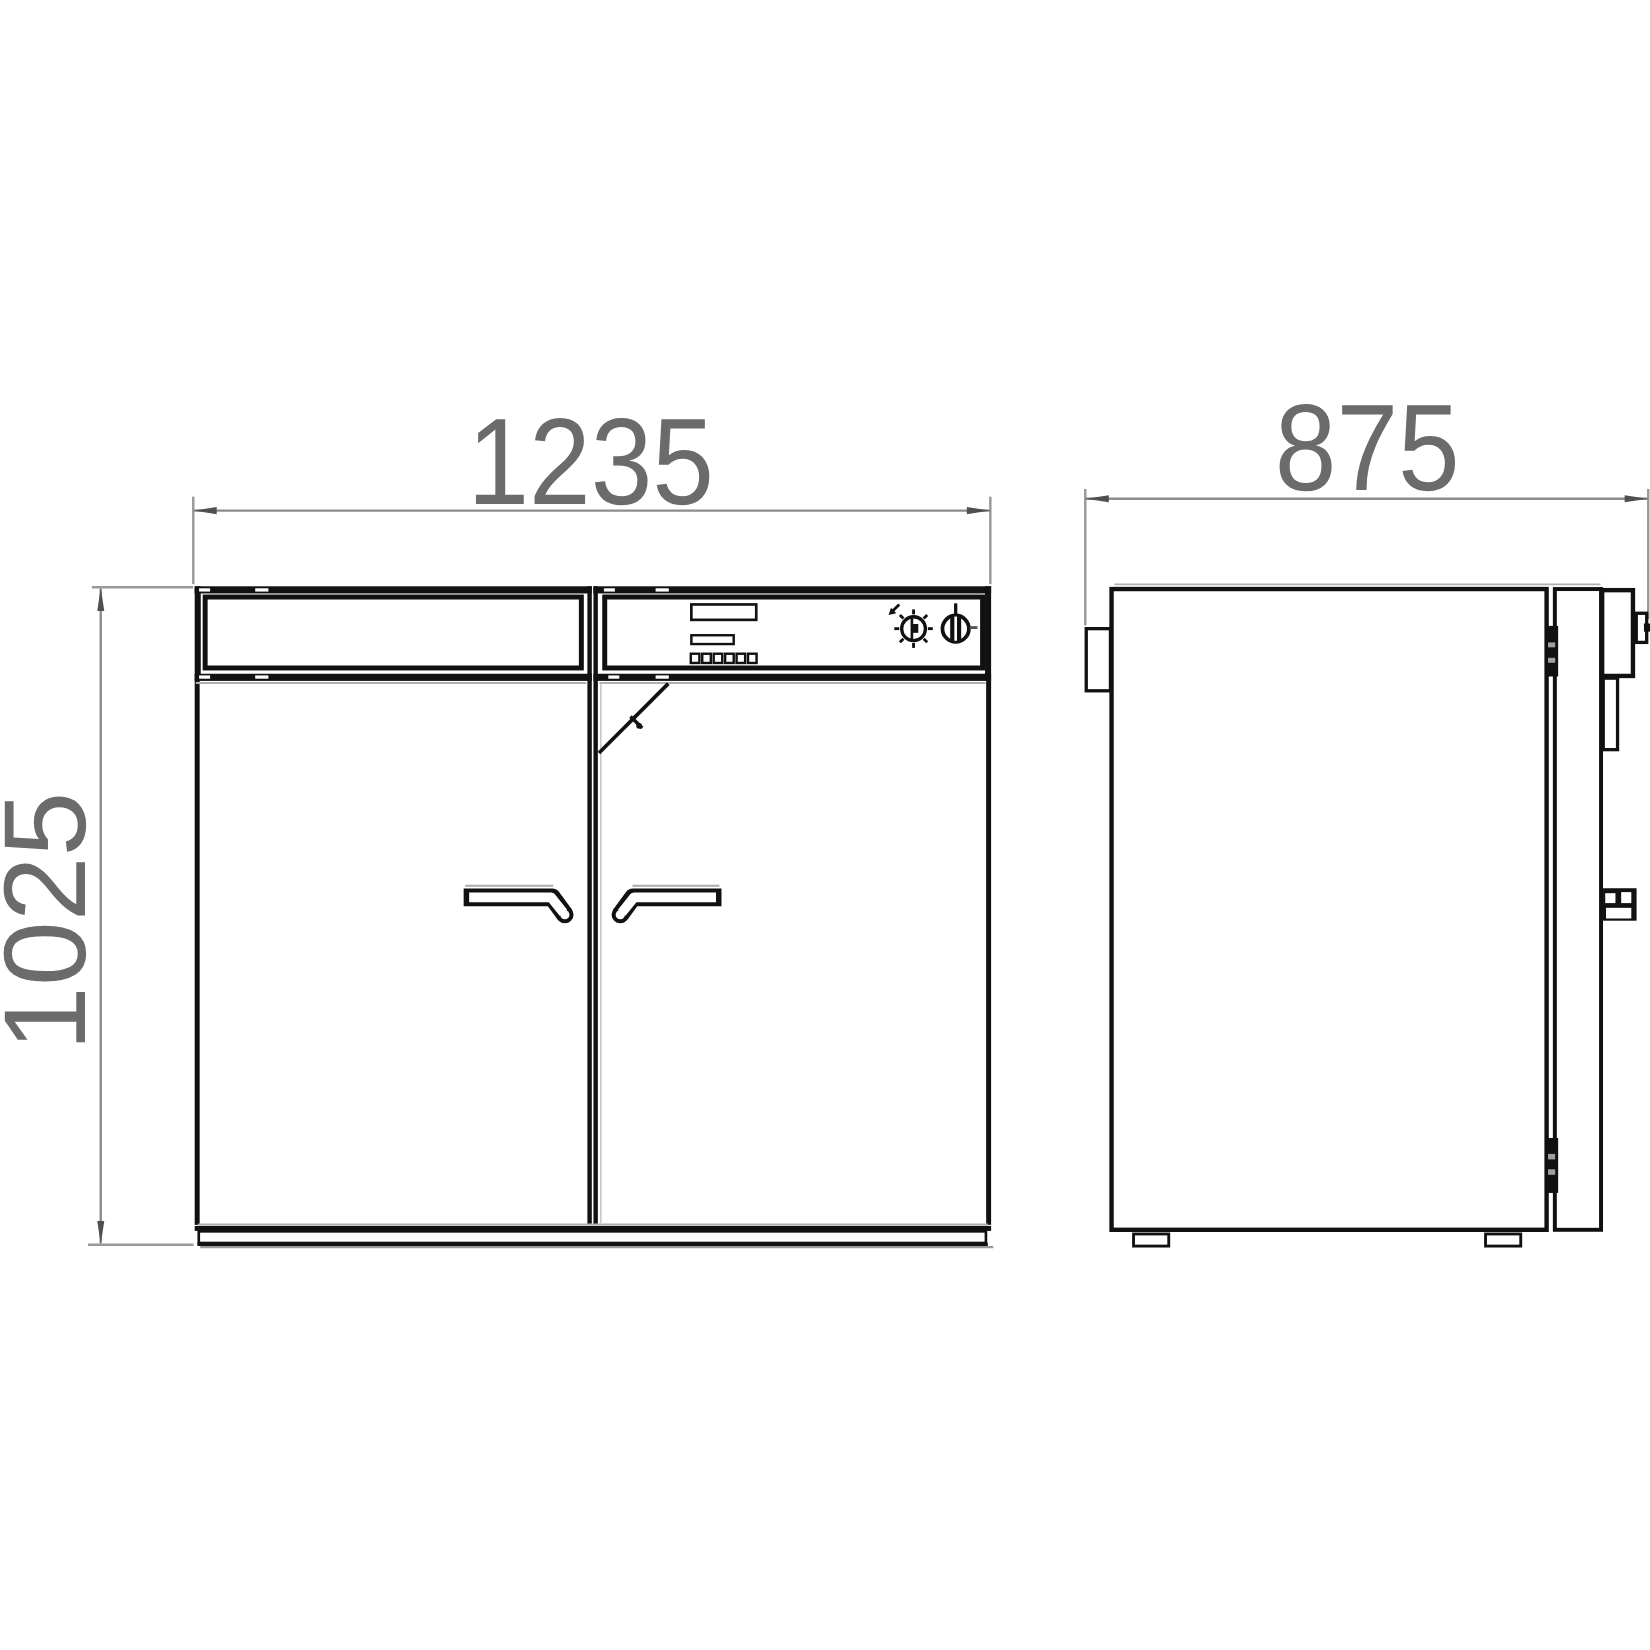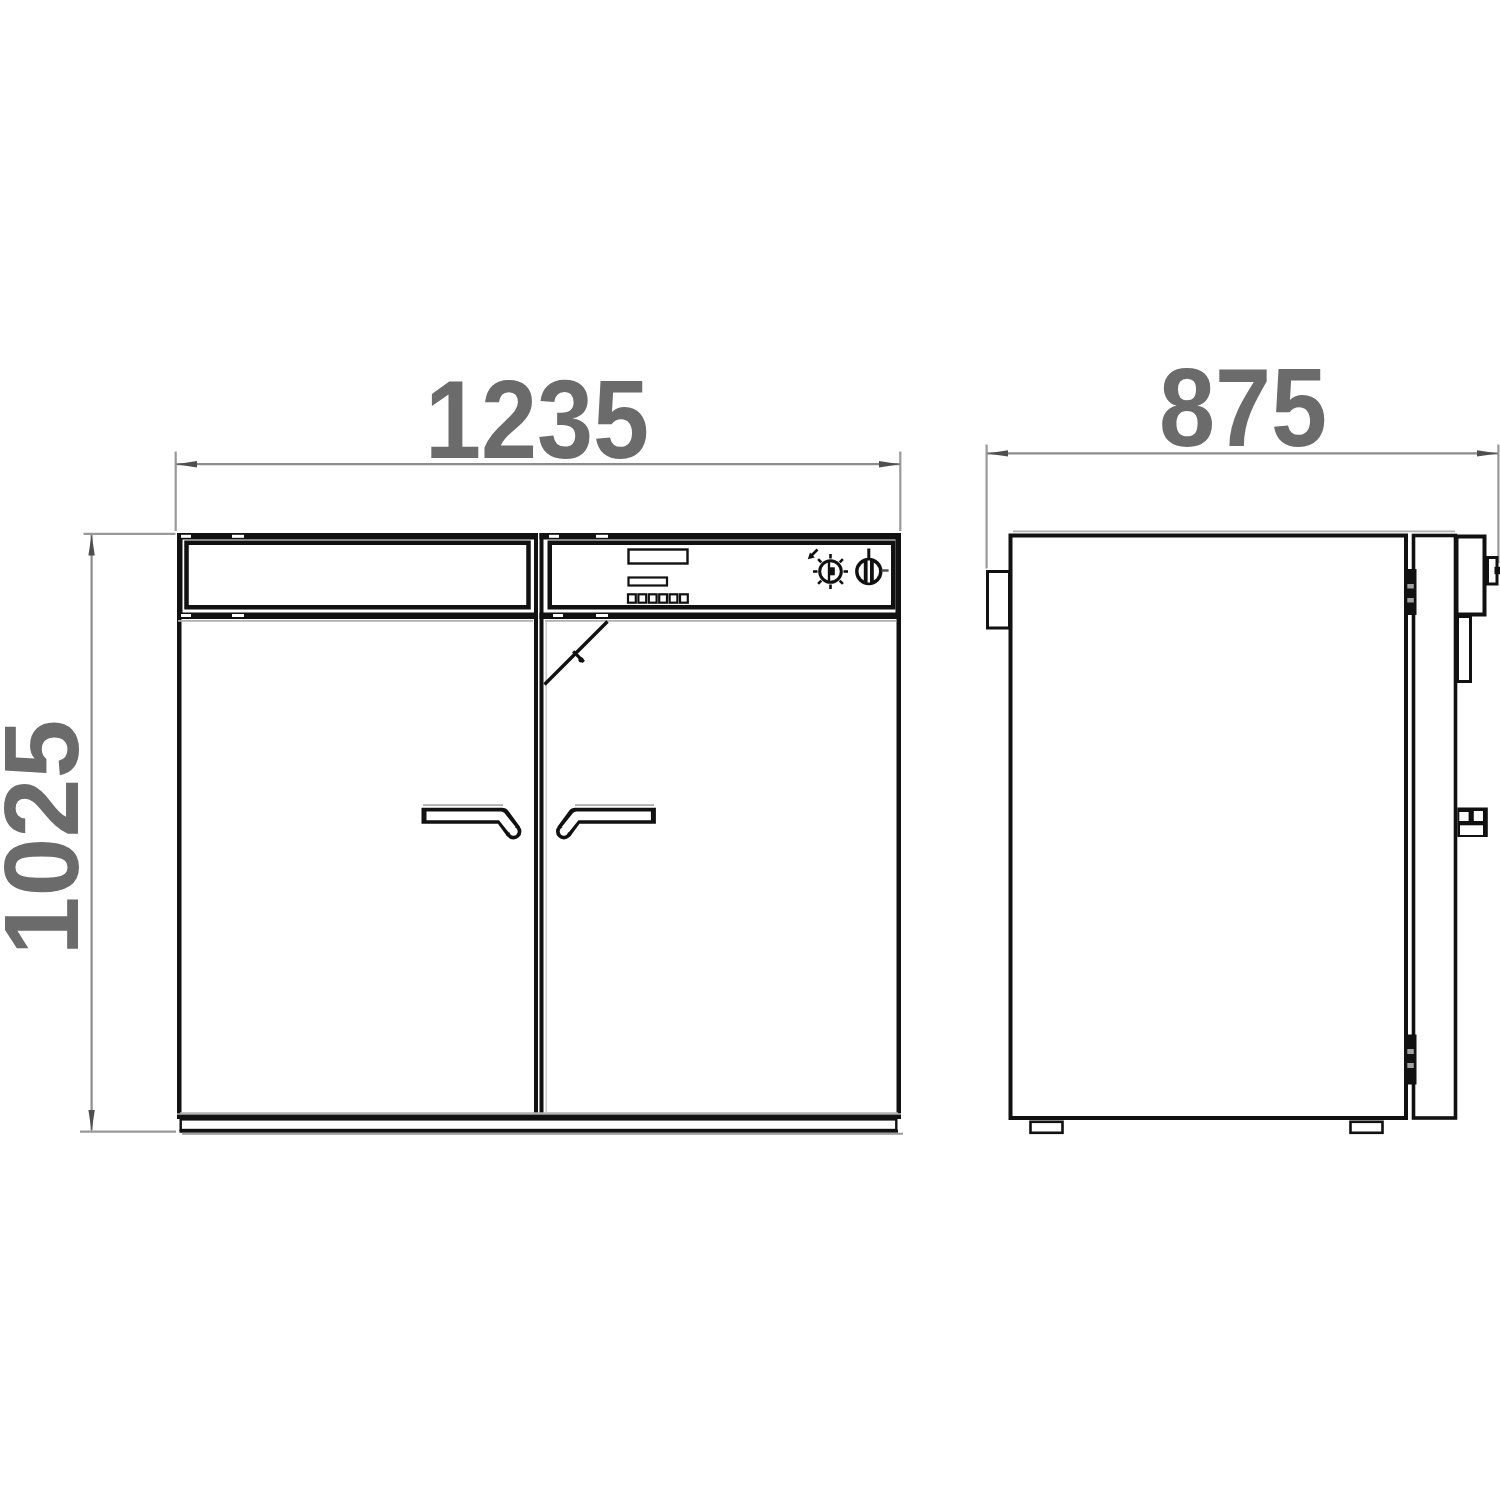--- a/index.html
+++ b/index.html
@@ -1,16 +1,16 @@
 <!DOCTYPE html>
 <html><head>
 <meta charset="utf-8">
 <style>
   html,body{margin:0;padding:0;background:#ffffff;}
-  .page{width:1500px;height:1500px;position:relative;background:#0369a1;overflow:hidden;font-weight:bold;}
+  .page{width:1500px;height:1500px;position:relative;background:#0369a1;overflow:hidden;}
   svg{display:block;}
   text{font-family:"Liberation Sans", sans-serif;fill:#6b6b6b;}
 </style>
 </head>
 <body>
 <div class="page">
 <svg width="1500" height="1500" viewBox="0 0 1500 1500">
 
 <rect x="0" y="0" width="1500" height="1500" fill="#ffffff"></rect>
 

